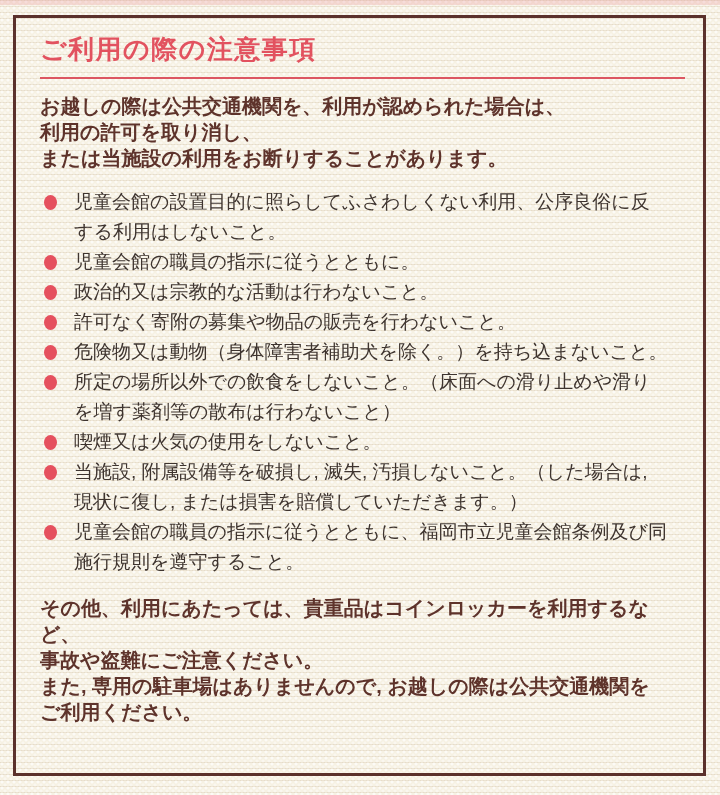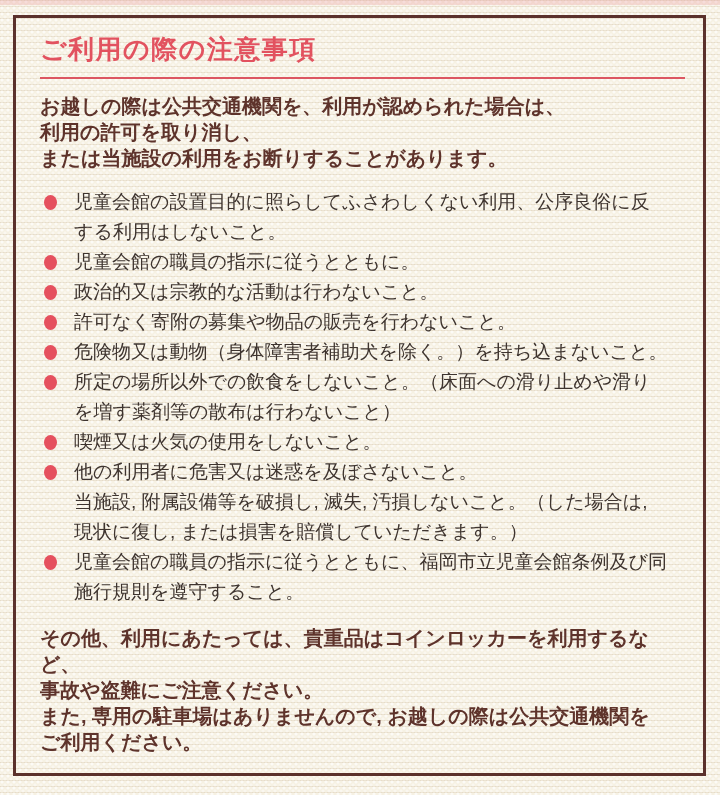--- a/index.html
+++ b/index.html
@@ -114,21 +114,20 @@
       <li>
         <span class="bullet"></span>
         <div class="rule-text">所定の場所以外での飲食をしないこと。（床面への滑り止めや滑りを増す薬剤等の散布は行わないこと）</div>
       </li>
       <li>
         <span class="bullet"></span>
         <div class="rule-text">喫煙又は火気の使用をしないこと。</div>
       </li>
       <li>
         <span class="bullet"></span>
-        <div class="rule-text">他の利用者に危害又は迷惑を及ぼさないこと。</div>
         <div class="rule-subtext">当施設, 附属設備等を破損し, 滅失, 汚損しないこと。（した場合は, 現状に復し, または損害を賠償していただきます。）</div>
       </li>
       <li>
         <span class="bullet"></span>
         <div class="rule-text">児童会館の職員の指示に従うとともに、福岡市立児童会館条例及び同施行規則を遵守すること。</div>
       </li>
     </ul>
   <div class="footer-note">
       <div>その他、利用にあたっては、貴重品はコインロッカーを利用するなど、</div>
       <div>事故や盗難にご注意ください。</div>

